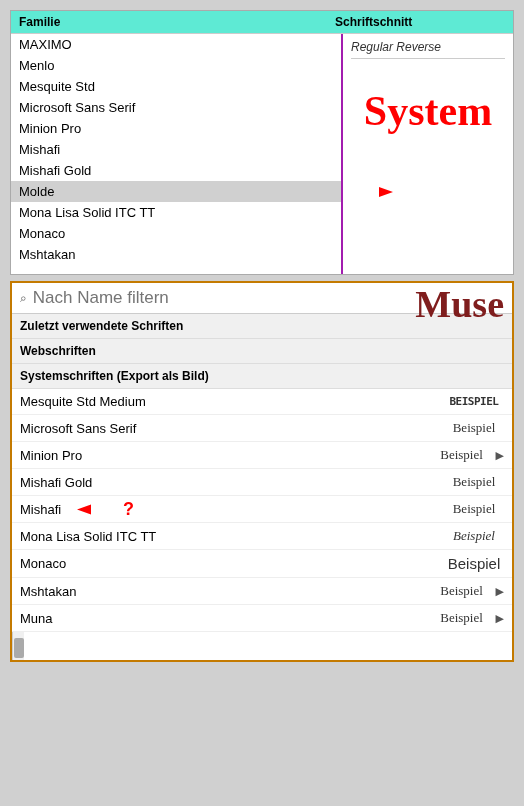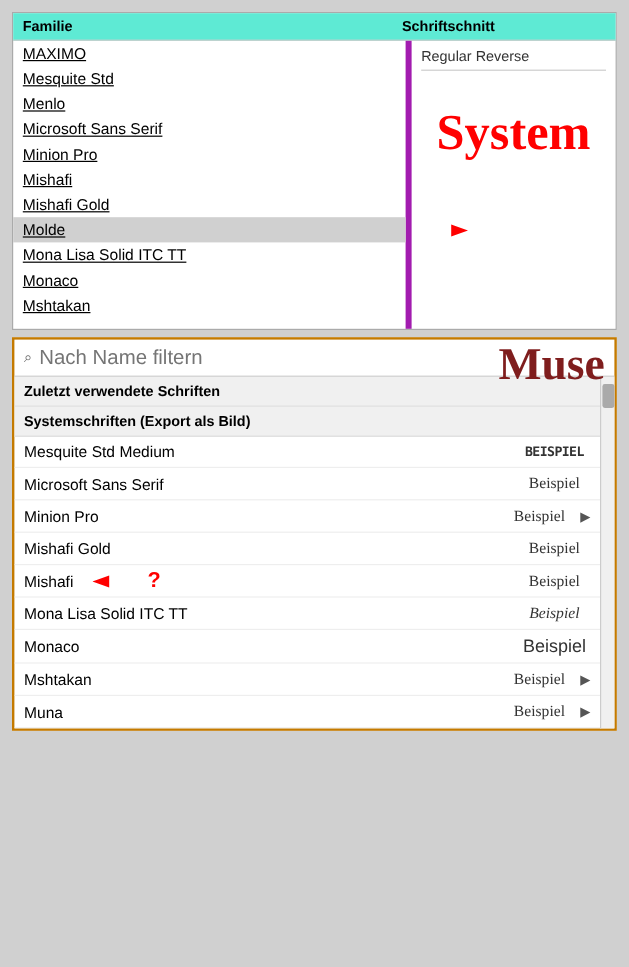--- a/index.html
+++ b/index.html
@@ -31,22 +31,21 @@
       width: 170px;
       font-weight: bold;
       font-size: 12px;
     }
     .top-panel-body {
       display: flex;
       min-height: 240px;
     }
     .font-list {
       flex: 1;
-      border-right: 5px solid #a21caf;
-      text-decoration: underline;
+      border-right: 2px solid #a21caf;
     }
     .font-list-item {
       padding: 3px 8px;
       font-size: 13px;
       cursor: pointer;
       white-space: nowrap;
     }
     .font-list-item.selected {
       background: #d0d0d0;
     }
@@ -54,20 +53,21 @@
       width: 170px;
       padding: 6px 8px;
       position: relative;
     }
     .right-panel-style {
       font-size: 12px;
       color: #333;
       border-bottom: 1px solid #ccc;
       padding-bottom: 4px;
       margin-bottom: 8px;
+      font-style: italic;
     }
     .system-text {
       color: red;
       font-size: 42px;
       font-weight: bold;
       font-family: Liberation Serif, serif;
       margin-top: 28px;
       text-align: center;
     }
 
@@ -103,20 +103,21 @@
       font-weight: bold;
       font-family: serif;
       position: absolute;
       right: 8px;
       top: 2px;
       line-height: 1;
     }
     .font-table {
       display: flex;
       width: 100%;
+      flex-direction: column;
     }
     .font-table-left {
       flex: 1;
       overflow: hidden;
     }
     .font-table-scroll {
       width: 12px;
       background: #f0f0f0;
       border-left: 1px solid #ccc;
       display: flex;
@@ -172,22 +173,22 @@
 
 <div class="top-panel">
   <div class="top-panel-header">
     <div class="col-familie">Familie</div>
     <div class="col-schrift">Schriftschnitt</div>
   </div>
   <div class="top-panel-body">
     <div class="font-list">
 
     <div class="font-list-item">MAXIMO</div>
+        <div class="font-list-item">Menlo</div>
         <div class="font-list-item">Mesquite Std</div>
-        <div class="font-list-item">Menlo</div>
         <div class="font-list-item">Microsoft Sans Serif</div>
         <div class="font-list-item">Minion Pro</div>
         <div class="font-list-item">Mishafi</div>
         <div class="font-list-item">Mishafi Gold</div>
         <div class="font-list-item selected" style="position: relative;">Molde<svg width="44" height="20" style="position: absolute; right: -52px; top: 50%; transform: translateY(-50%);">
             <polygon points="0,10 30,10 30,5 44,10 30,15 30,10" fill="red"></polygon>
           </svg></div>
         <div class="font-list-item">Mona Lisa Solid ITC TT</div>
         <div class="font-list-item">Monaco</div>
         <div class="font-list-item">Mshtakan</div>
@@ -202,20 +203,21 @@
 <div class="bottom-panel">
   <div class="search-bar">
     <div class="search-icon-wrap">⌕</div>
     <input class="search-input" type="text" placeholder="Nach Name filtern" style="">
     <div class="muse-text">Muse</div>
   </div>
   <div class="font-table">
     <div class="font-table-left">
 
     <div class="section-header">Zuletzt verwendete Schriften</div>
+        <div class="section-header">Webschriften</div>
         <div class="section-header">Systemschriften (Export als Bild)</div>
         <div class="font-row" style="position: relative;">
           <span class="font-row-name">Mesquite Std Medium</span>
           <span class="font-row-preview" style="font-family: monospace; font-size: 11px; letter-spacing: -0.5px; font-weight: bold;">BEISPIEL</span>
         </div>
         <div class="font-row" style="position: relative;">
           <span class="font-row-name">Microsoft Sans Serif</span>
           <span class="font-row-preview" style="font-family: Georgia, serif;">Beispiel</span>
         </div>
         <div class="font-row" style="position: relative;">

